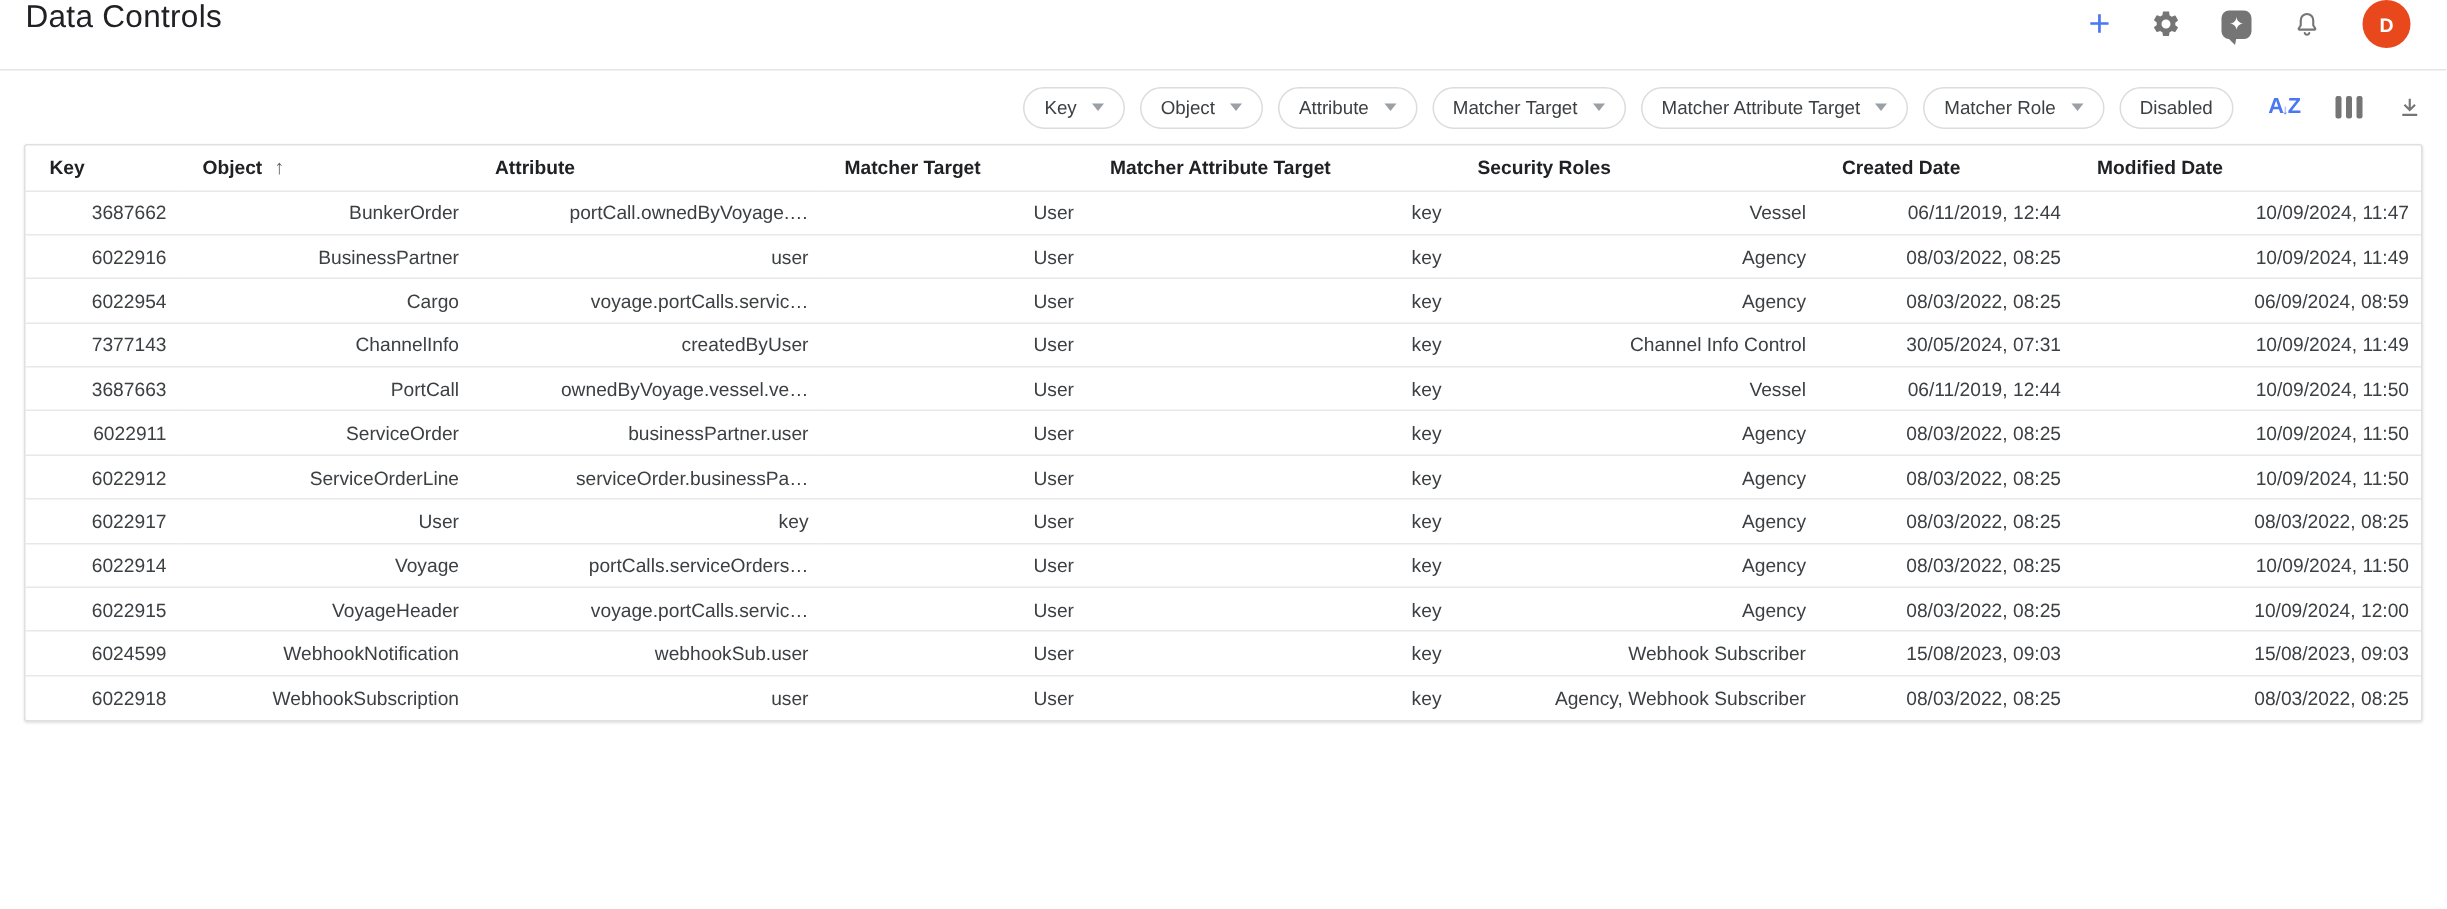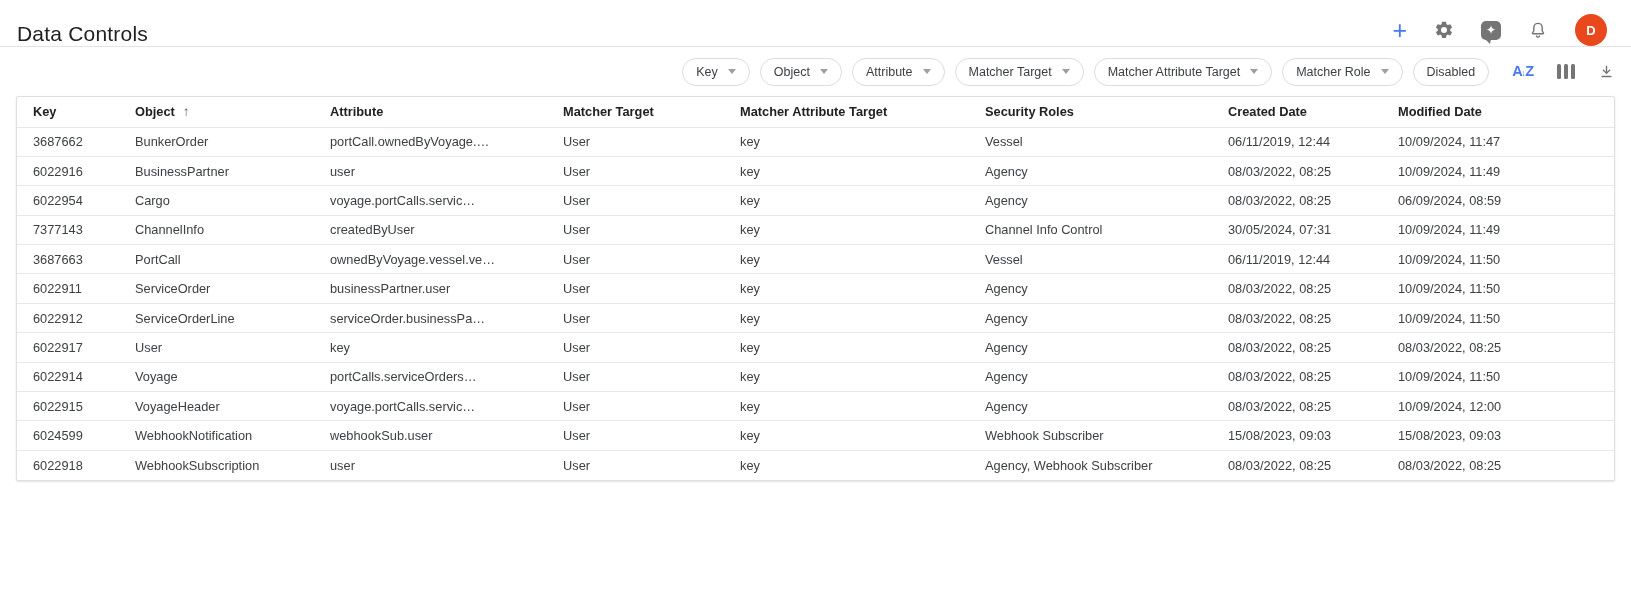--- a/index.html
+++ b/index.html
@@ -1,20 +1,20 @@
 <!DOCTYPE html>
 <html><head>
 <meta charset="utf-8">
 <style>
   * { margin:0; padding:0; box-sizing:border-box; }
   html,body { width:1631px; height:606px; background:#ffffff; overflow:hidden;
               font-family:"Liberation Sans", sans-serif; }
 
   
-  .app-header { height:47px; display:flex; align-items:flex-end;
+  .app-header { height:47px; display:flex; align-items:flex-start;
                 padding:0 24px 0 17px; border-bottom:1px solid #e4e4e4; }
   .page-title { font-size:21px; color:#202124; font-weight:400; letter-spacing:0.2px; }
   .header-actions { margin-left:auto; display:flex; align-items:center; gap:27px; }
   .icon-btn { background:none; border:none; cursor:pointer; display:flex;
               align-items:center; justify-content:center; padding:0; }
   .plus-glyph { font-size:25px; line-height:1; font-weight:400; }
   .avatar { width:32px; height:32px; border-radius:50%; color:#fff;
             display:flex; align-items:center; justify-content:center;
             font-size:13px; font-weight:700; border:none; cursor:pointer; }
   .badge-icon { position:relative; width:20px; height:19px; border-radius:5px;
@@ -46,21 +46,21 @@
   table { width:100%; border-collapse:collapse; table-layout:fixed; }
   col.c-key{width:102px} col.c-object{width:195px} col.c-attribute{width:233px}
   col.c-mt{width:177px} col.c-mat{width:245px} col.c-sr{width:243px}
   col.c-cd{width:170px} col.c-md{width:auto}
   th { text-align:left; font-size:12.8px; font-weight:700; color:#202124;
        height:30px; padding:0 8px 0 16px; white-space:nowrap; overflow:hidden;
        cursor:pointer; }
   td { font-size:12.8px; color:#3c4043; height:29.4px; padding:0 8px 0 16px;
        white-space:nowrap; overflow:hidden; text-overflow:ellipsis;
        border-top:1px solid #e8e8e8; }
-  tbody tr { cursor:pointer; }
+  tbody tr { cursor:pointer;text-align:right; }
   .sort-arrow { color:#5f6368; font-weight:400; font-size:13.5px; margin-left:8px; }
 </style>
 </head>
 <body>
 
 <div class="app-header">
   <div class="page-title">Data Controls</div>
   <div class="header-actions">
     <button class="icon-btn">
       <span class="plus-glyph" style="color:#4a78f2">+</span>

